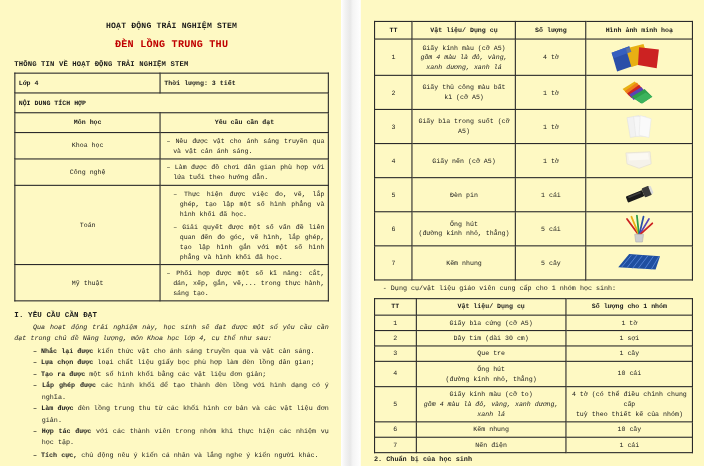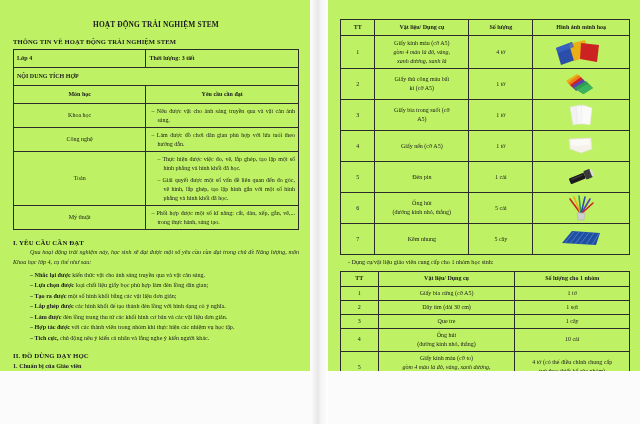--- a/index.html
+++ b/index.html
@@ -16,24 +16,25 @@
   }
   .spread {
     position: relative;
     width: 640px;
     height: 424px;
     display: flex;
     background: #fbfbfb;
   }
   .page {
     position: relative;
-    background: #bef264;
-    height: 371px;
+    background: #fef9c3;
+    height: 424px;
     box-sizing: border-box;
     overflow: hidden;
+    font-family: Liberation Mono, monospace;
   }
   .page-left {
     width: 310px;
     padding: 9px 11px 0 13px;
   }
   .gutter {
     width: 18px;
     height: 424px;
     background: linear-gradient(to right,
       #ffffff 0%, #f2f2f2 22%, #e8e8e8 46%, #f4f4f4 60%, #ffffff 100%);
@@ -202,20 +203,21 @@
     <span class="v" style="left:12px; top:0;"></span>
   </div>
   <div class="cmark" style="left:621px; top:6px;">
     <span class="h" style="left:0; top:12px;"></span>
     <span class="v" style="left:0; top:0;"></span>
   </div>
 
   <div class="page page-left">
 
     <div class="doc-title">HOẠT ĐỘNG TRẢI NGHIỆM STEM</div>
+    <div class="doc-subtitle">ĐÈN LỒNG TRUNG THU</div>
 
     <div class="sec-head">THÔNG TIN VỀ HOẠT ĐỘNG TRẢI NGHIỆM STEM</div>
 
     <table class="tbl-info">
       <tbody>
           <tr>
         <td class="lbl" colspan="1" style="width:44%;">Lớp 4</td>
         <td class="lbl" colspan="1">Thời lượng: 3 tiết</td>
       </tr>
       <tr>

